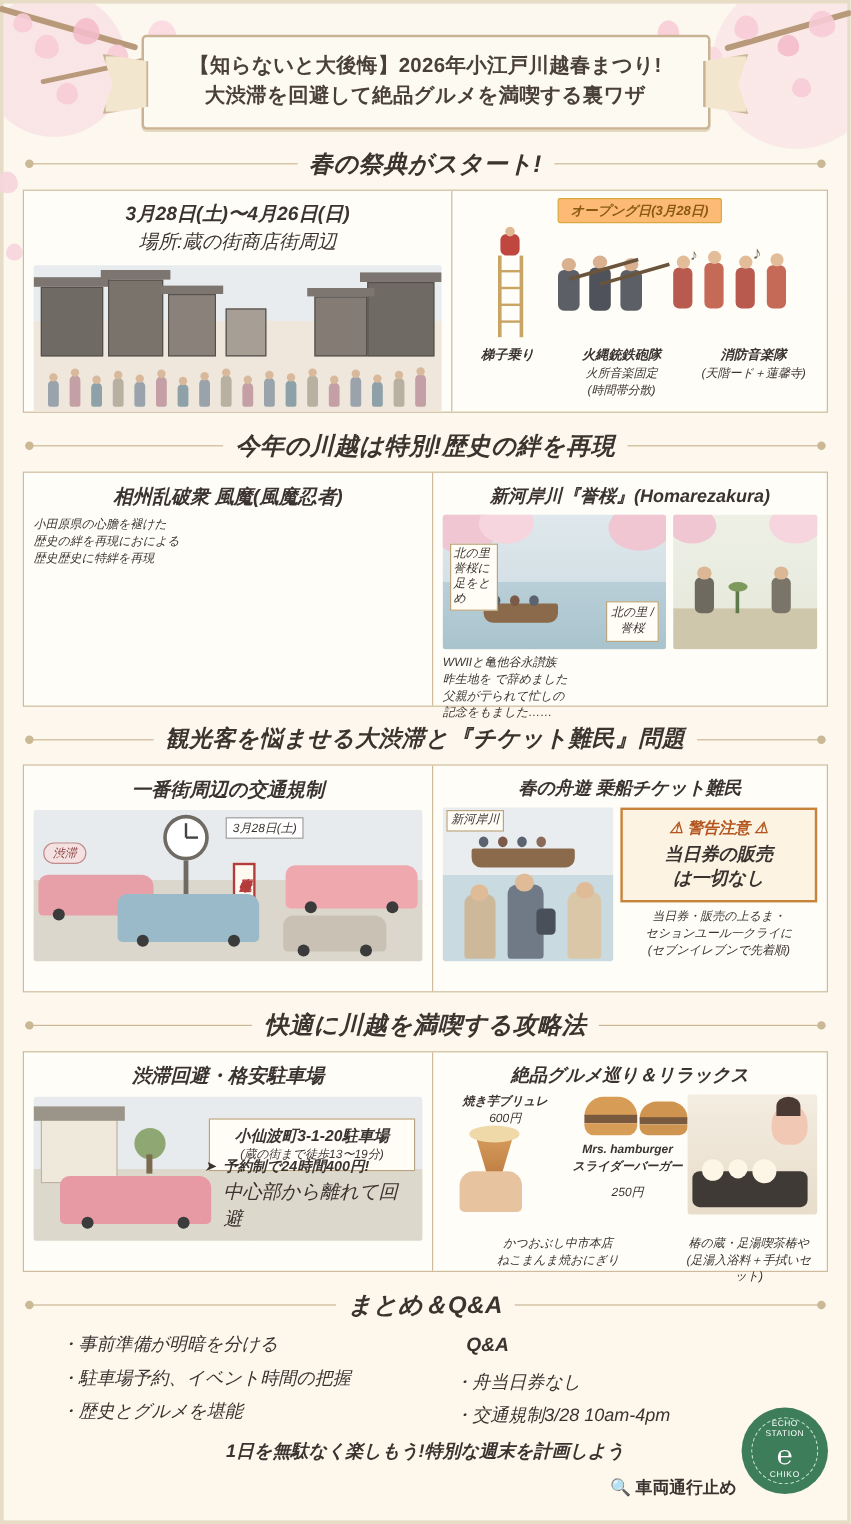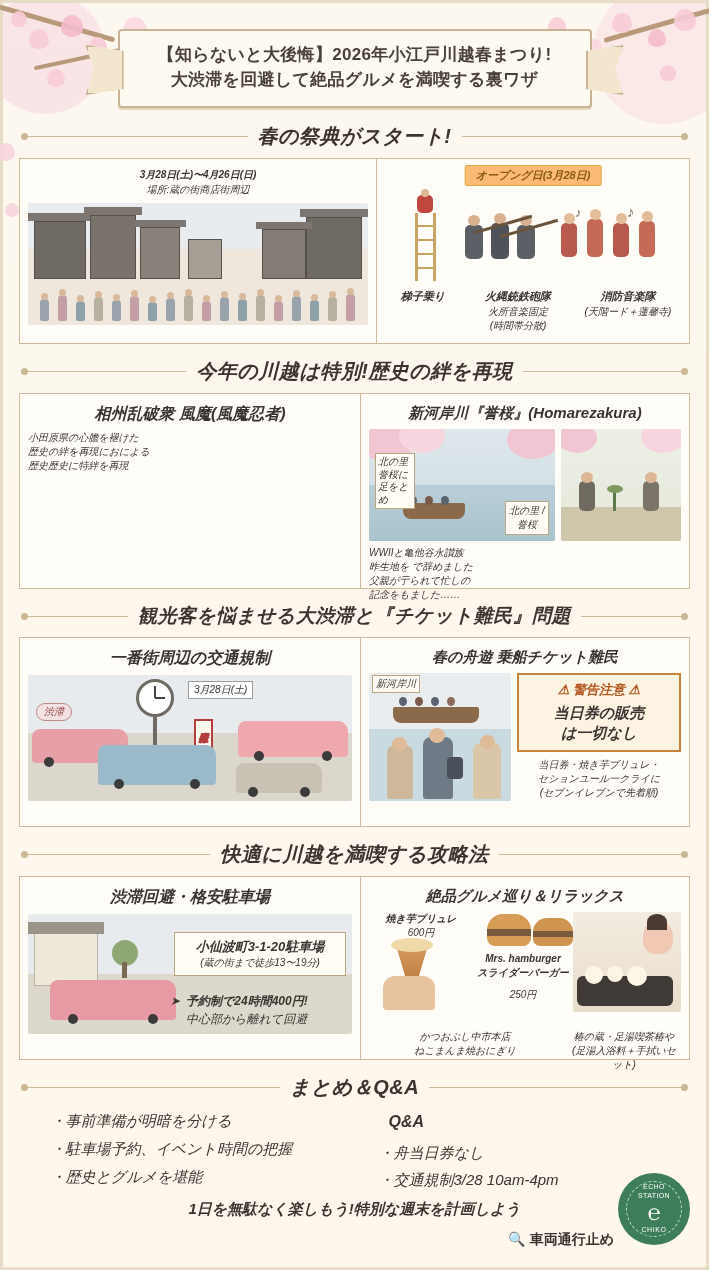--- a/index.html
+++ b/index.html
@@ -53,21 +53,21 @@
   .sec-head .bar.left:before { left:0; right:auto; }
   .sec-head h2 { font-size:20px; margin:0; font-weight:bold; color:#3b332e; letter-spacing:.5px; white-space:nowrap; }
 
   .panel {
     margin:8px 16px 0; border:1px solid #cdbb9b; background:#fffdf7;
     display:flex; position:relative;
   }
   .panel > .cell { padding:8px; position:relative; }
   .divider { width:1px; background:#cdbb9b; }
 
-  .cap { font-size:10px; line-height:1.5; text-align:center; }
+  .cap { font-size:16px; line-height:1.5; text-align:center; }
   .cap.b { font-weight:bold; }
   .small { font-size:11px; line-height:1.45; }
   .xsmall { font-size:10px; line-height:1.4; }
 
   .h3 { font-size:16px; font-weight:bold; text-align:center; margin:2px 0 6px; }
 
   
   .ill { position:relative; overflow:hidden; border-radius:2px; }
 
   
@@ -418,21 +418,21 @@
             <div style="position:absolute;left:78px;bottom:22px;width:16px;height:22px;background:#49505a;border-radius:4px;"></div>
             <div style="position:absolute;right:10px;bottom:2px;width:28px;height:56px;background:#d9c7a8;border-radius:8px 8px 3px 3px;"></div>
             <div style="position:absolute;right:16px;bottom:52px;width:15px;height:14px;border-radius:50%;background:#e0bb98;"></div>
           </div>
           <div style="flex:1;">
             <div class="warn">
               <div class="wt">⚠ 警告注意 ⚠</div>
               <div class="wm" style="white-space:pre-line;">当日券の販売
 は一切なし</div>
             </div>
-            <div class="xsmall" style="white-space:pre-line;margin-top:6px;text-align:center;">当日券・焼き芋ブリュレ・
+            <div class="xsmall" style="white-space:pre-line;margin-top:6px;text-align:center;">当日券・販売の上るま・
 セションユール一クライに
 (セブンイレブンで先着順)</div>
           </div>
         </div>
       </div>
     </div>
 
     <div class="sec-head" style="margin-top:14px;">
       <div class="bar left"></div>
       <h2>快適に川越を満喫する攻略法</h2>
@@ -453,21 +453,21 @@
           </div>
           <div class="parkbox" style="position:absolute;right:6px;top:18px;width:172px;">
             <div>小仙波町3-1-20駐車場</div>
             <div class="xsmall" style="font-weight:normal;">(蔵の街まで徒歩13〜19分)</div>
           </div>
           <div style="position:absolute;right:6px;bottom:6px;width:176px;">
             <div class="small arrowline">
               <span>➤</span>
               <span style="font-weight:bold;font-size:12px;">予約制で24時間400円!</span>
             </div>
-            <div class="small" style="font-size:12px;margin-left:16px;">中心部から離れて回避</div>
+            <div class="small" style="font-size:16px;margin-left:16px;">中心部から離れて回避</div>
           </div>
         </div>
       </div>
       <div class="divider"></div>
       <div class="cell" style="flex:1;">
         <div class="h3" style="font-size:15px;">絶品グルメ巡り＆リラックス</div>
         <div style="display:flex;gap:4px;height:104px;">
           <div style="width:104px;position:relative;">
             <div class="xsmall" style="text-align:center;font-weight:bold;">焼き芋ブリュレ</div>
             <div class="xsmall" style="text-align:center;">600円</div>

